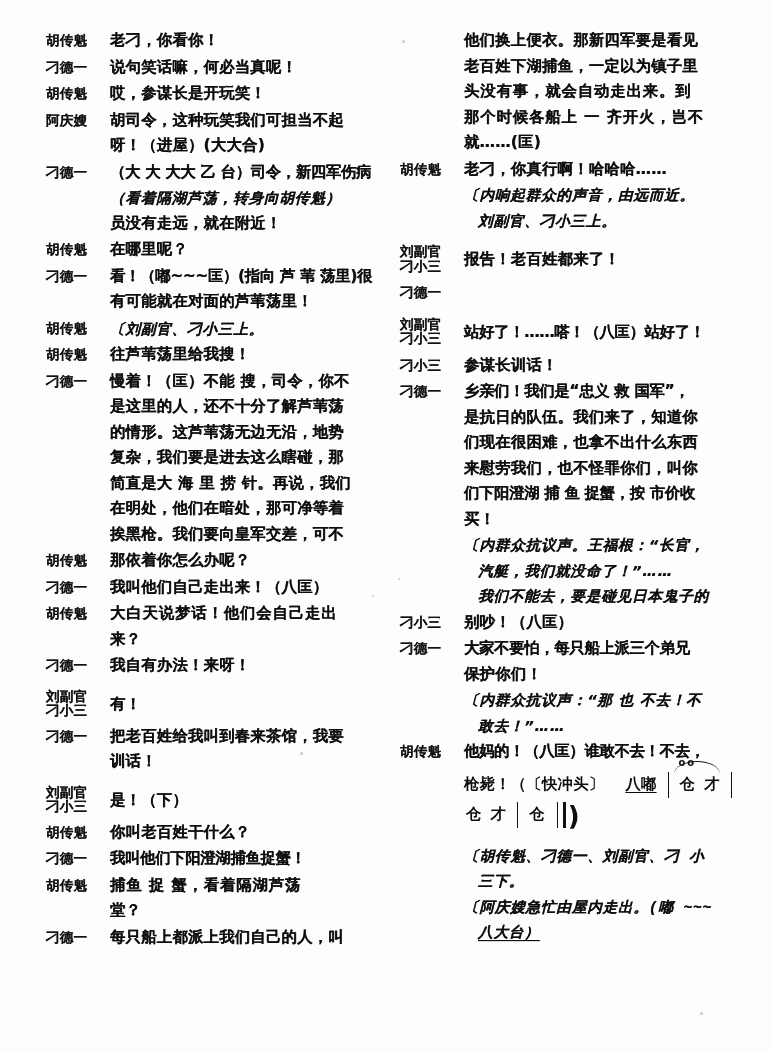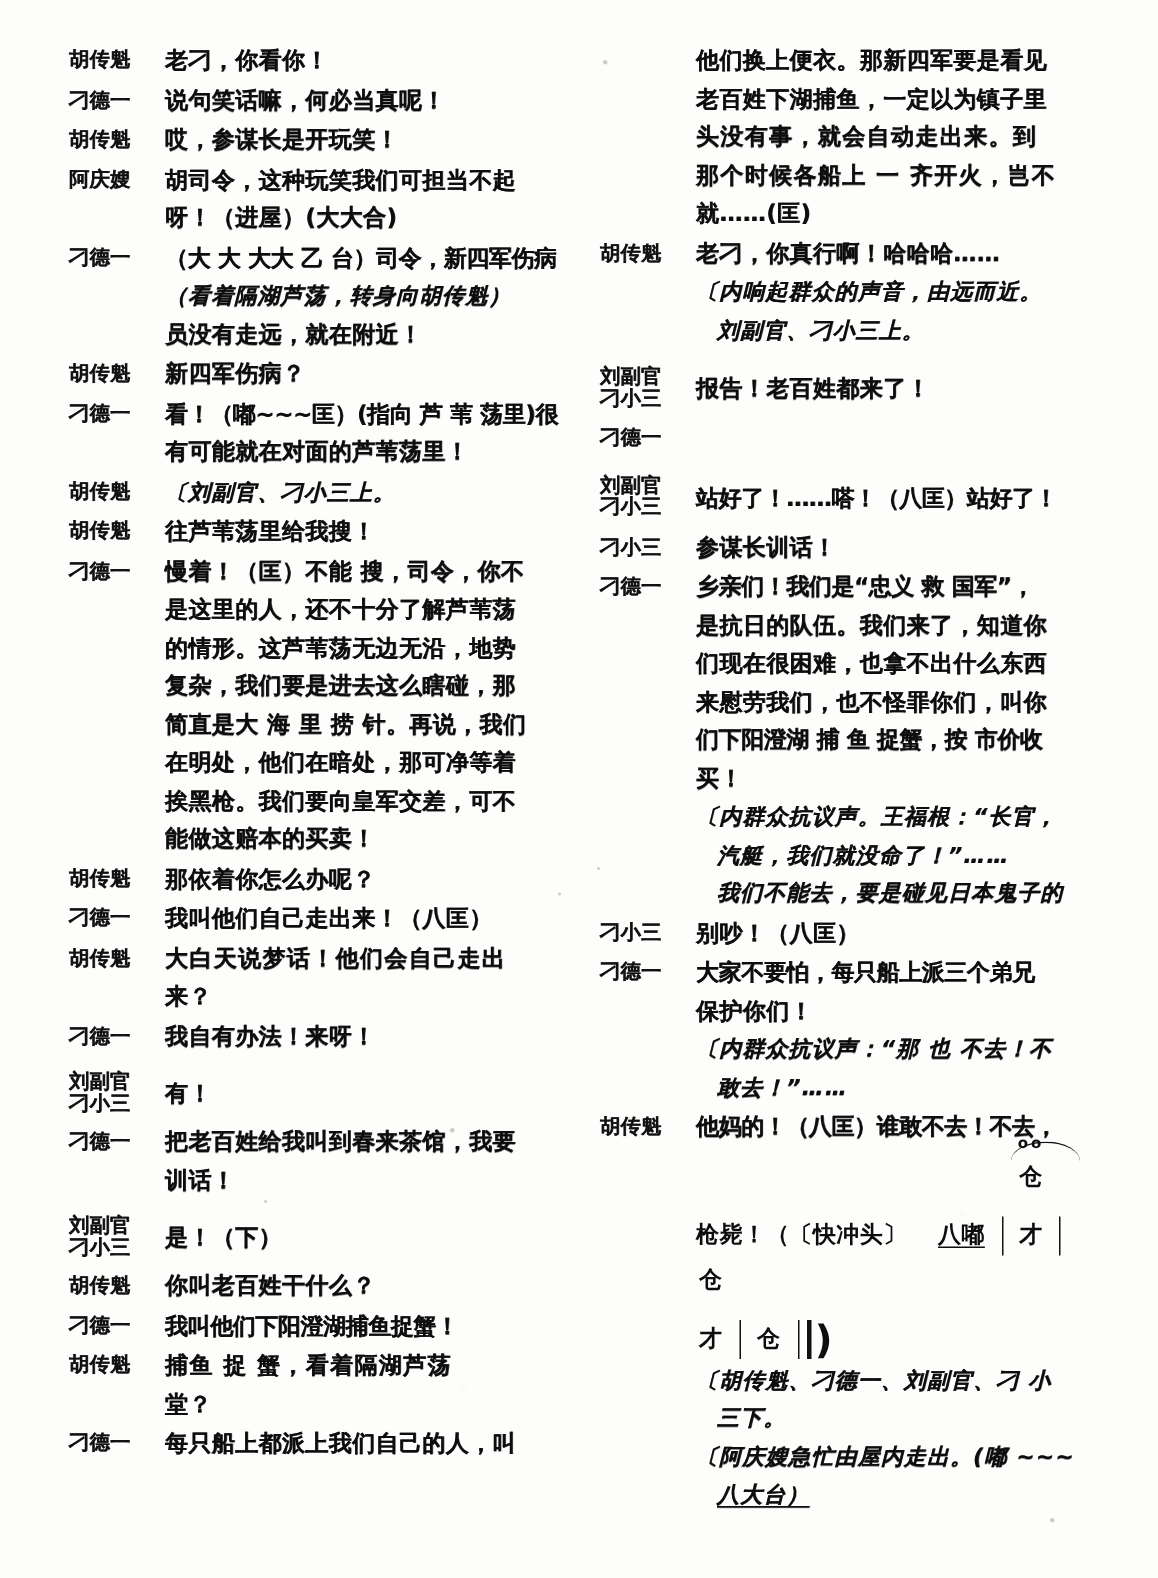--- a/index.html
+++ b/index.html
@@ -106,21 +106,20 @@
     letter-spacing: 0.3px;
     white-space: nowrap;
     color: #0d0d0d;
   }
   .perc .cell {
     display: inline-flex;
     align-items: flex-end;
     gap: 9px;
     padding: 0 7px;
     position: relative;
-    flex-direction: column;
   }
   .perc .underl { text-decoration: underline; text-underline-offset: 2.5px; }
   .perc .bar {
     display: inline-block;
     width: 1px;
     height: 26px;
     background: #111;
     margin: 0 4px 1px 4px;
   }
   .perc .dblbar {
@@ -216,21 +215,21 @@
         <div class="lines">
           <div class="ln tight">（大 大 大大 乙 台）司令，新四军伤病</div>
           <div class="ln stage loose2">（看着隔湖芦荡，转身向胡传魁）</div>
           <div class="ln">员没有走远，就在附近！</div>
         </div>
       </div>
 
       <div class="row">
         <div class="speaker">胡传魁</div>
         <div class="lines">
-          <div class="ln">新四军伤病？</div>
+          <div class="ln">在哪里呢？</div>
         </div>
       </div>
 
       <div class="row">
         <div class="speaker">刁德一</div>
         <div class="lines">
           <div class="ln tight">看！（嘟~~~匡）(指向 芦 苇 荡里)很</div>
           <div class="ln">有可能就在对面的芦苇荡里！</div>
         </div>
       </div>
@@ -252,21 +251,20 @@
       <div class="row">
         <div class="speaker">刁德一</div>
         <div class="lines">
           <div class="ln">慢着！（匡）不能 搜，司令，你不</div>
           <div class="ln">是这里的人，还不十分了解芦苇荡</div>
           <div class="ln">的情形。这芦苇荡无边无沿，地势</div>
           <div class="ln">复杂，我们要是进去这么瞎碰，那</div>
           <div class="ln">简直是大 海 里 捞 针。再说，我们</div>
           <div class="ln">在明处，他们在暗处，那可净等着</div>
           <div class="ln">挨黑枪。我们要向皇军交差，可不</div>
-          <div class="ln">能做这赔本的买卖！</div>
         </div>
       </div>
 
       <div class="row">
         <div class="speaker">胡传魁</div>
         <div class="lines">
           <div class="ln">那依着你怎么办呢？</div>
         </div>
       </div>
 
@@ -468,21 +466,21 @@
               <span class="cell">
                 <span>仓</span>
               </span>
               <span class="dblbar"></span>
               <span class="paren-close">)</span>
             </div>
           </div>
         </div>
       </div>
 
-      <div class="row" style="margin-top:1px;">
+      <div class="row" style="margin-top:16px;font-family:Liberation Mono, monospace;">
         <div class="speaker empty">&nbsp;</div>
         <div class="lines">
           <div class="ln stage">〔胡传魁、刁德一、刘副官、刁 小</div>
           <div class="ln stage ind">三下。</div>
           <div class="ln stage">〔阿庆嫂急忙由屋内走出。(嘟 ~~~</div>
           <div class="ln stage ind">
             <span style="text-decoration:underline;text-underline-offset:3px;">八大台）</span>
           </div>
         </div>
       </div>

